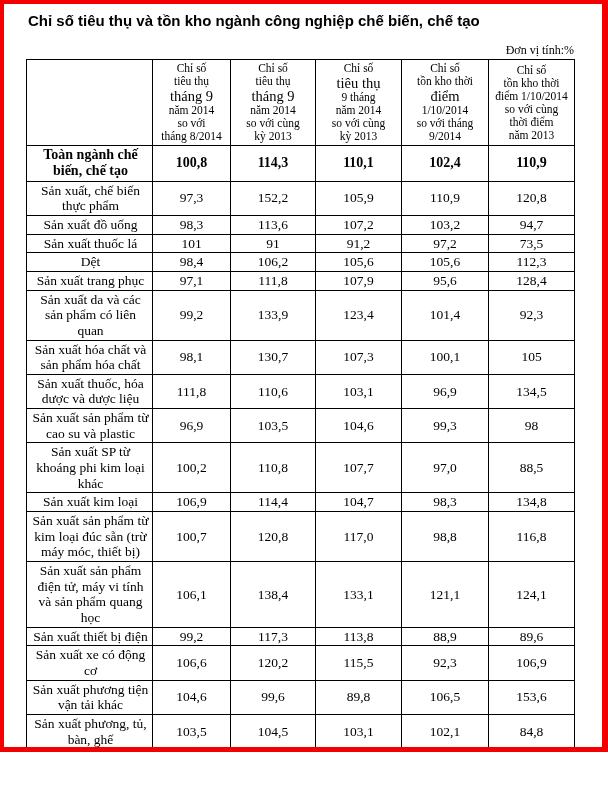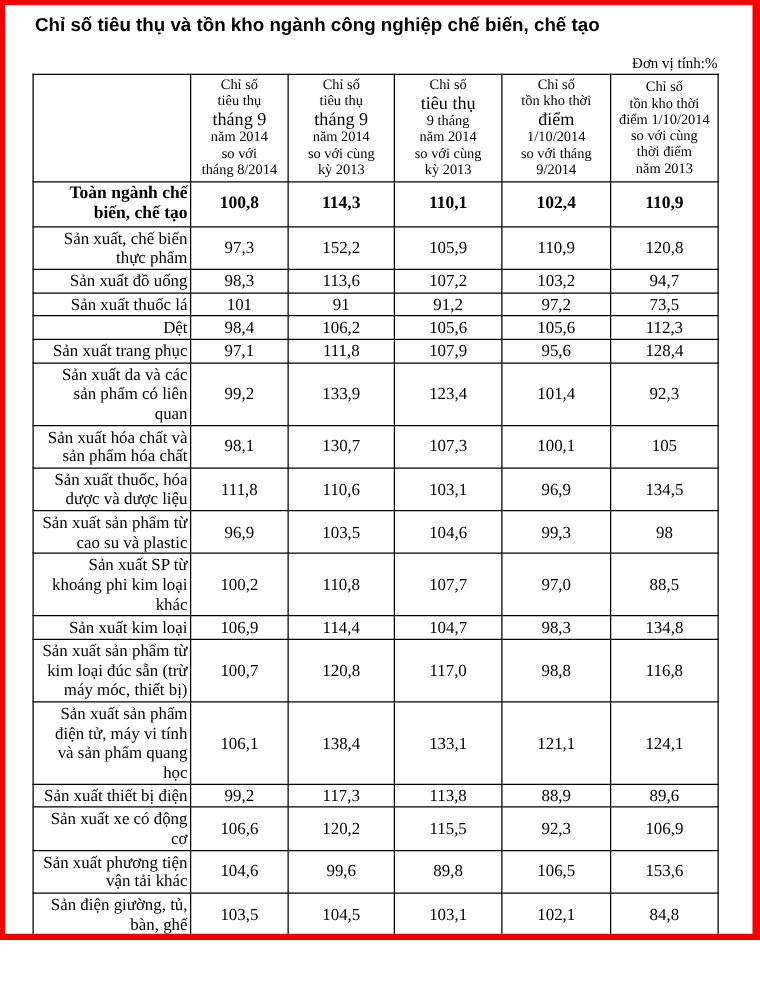--- a/index.html
+++ b/index.html
@@ -58,21 +58,21 @@
     font-size: 11.5px;
     line-height: 13px;
   }
   .hdr-line.hdr-lg {
     font-size: 14.5px;
     line-height: 16px;
   }
   td.label-cell {
     font-size: 13.5px;
     line-height: 1.16;
-    text-align: right;
+    text-align: center;
     vertical-align: middle;
     padding: 1px 2px 1px 4px;
   }
   td.value-cell {
     font-size: 13.5px;
     line-height: 1.16;
     text-align: center;
     vertical-align: middle;
     padding: 1px 2px;
   }
@@ -281,21 +281,21 @@
         </tr>
         <tr>
           <td class="label-cell">Sản xuất phương tiện vận tải khác</td>
           <td class="value-cell">104,6</td>
           <td class="value-cell">99,6</td>
           <td class="value-cell">89,8</td>
           <td class="value-cell">106,5</td>
           <td class="value-cell">153,6</td>
         </tr>
         <tr>
-          <td class="label-cell">Sản điện giường, tủ, bàn, ghế</td>
+          <td class="label-cell">Sản xuất phương, tủ, bàn, ghế</td>
           <td class="value-cell">103,5</td>
           <td class="value-cell">104,5</td>
           <td class="value-cell">103,1</td>
           <td class="value-cell">102,1</td>
           <td class="value-cell">84,8</td>
         </tr>
       </tbody>
   </table>
 
   <div class="source">Nguồn: Tổng cục Thống kê</div>

